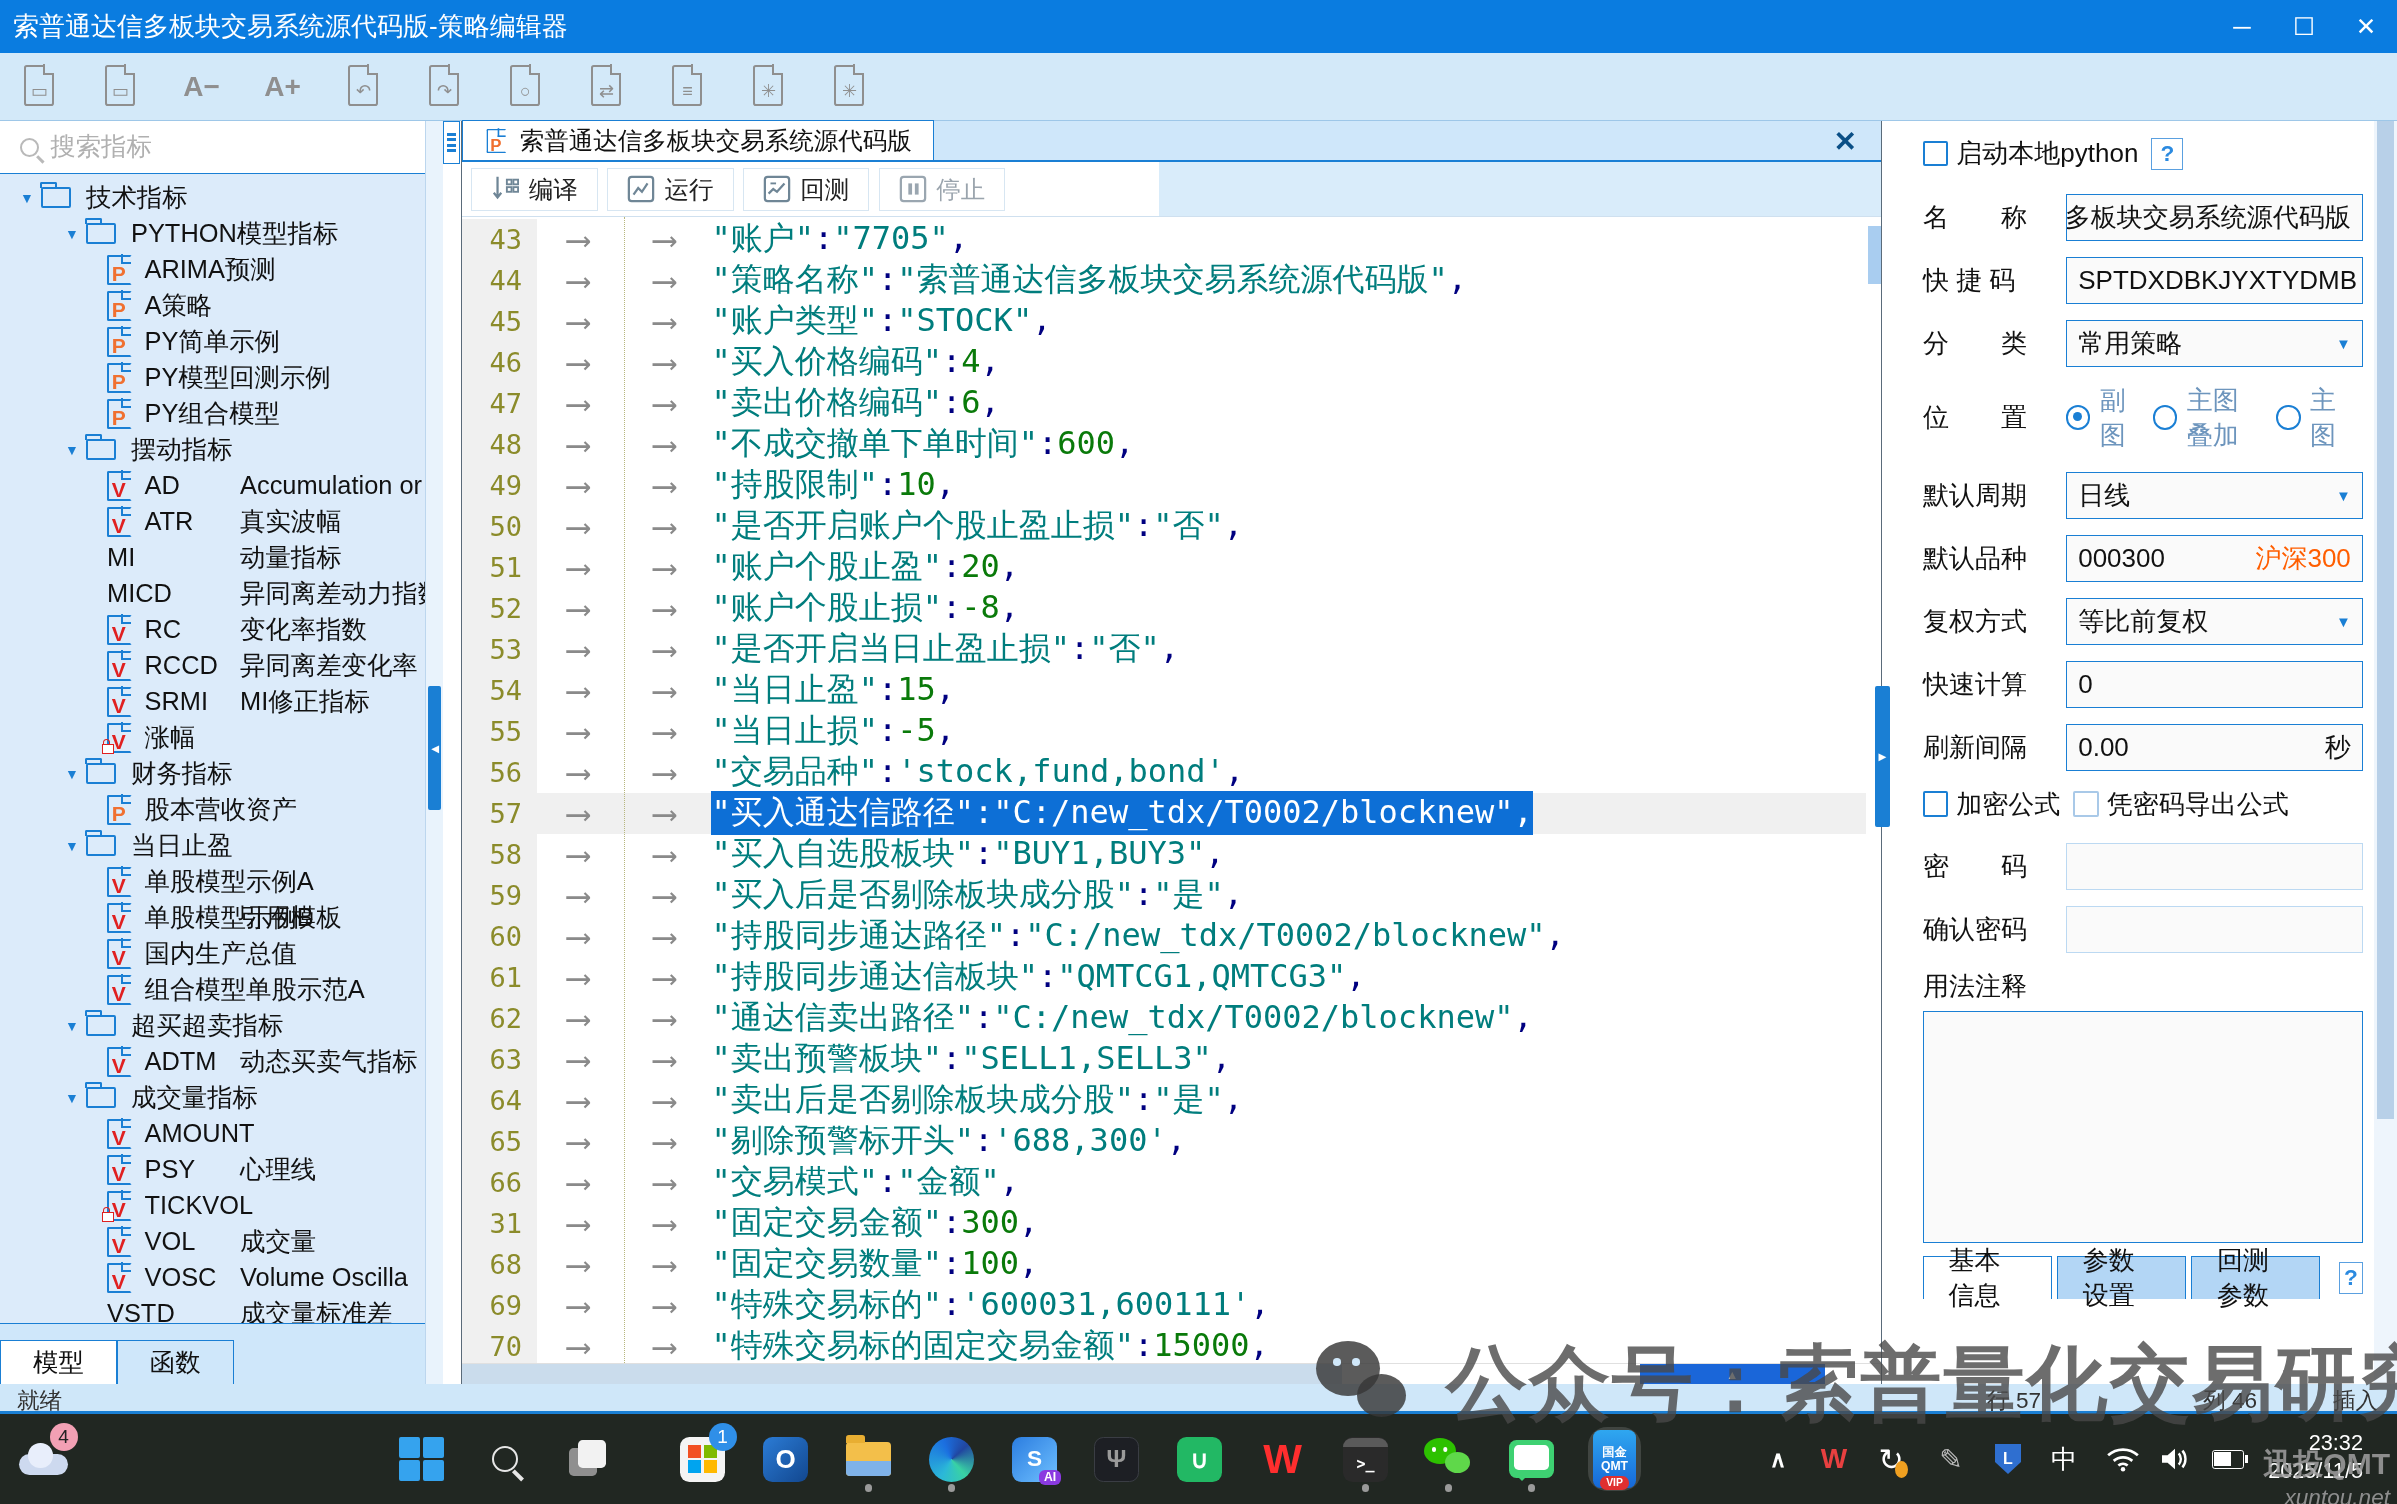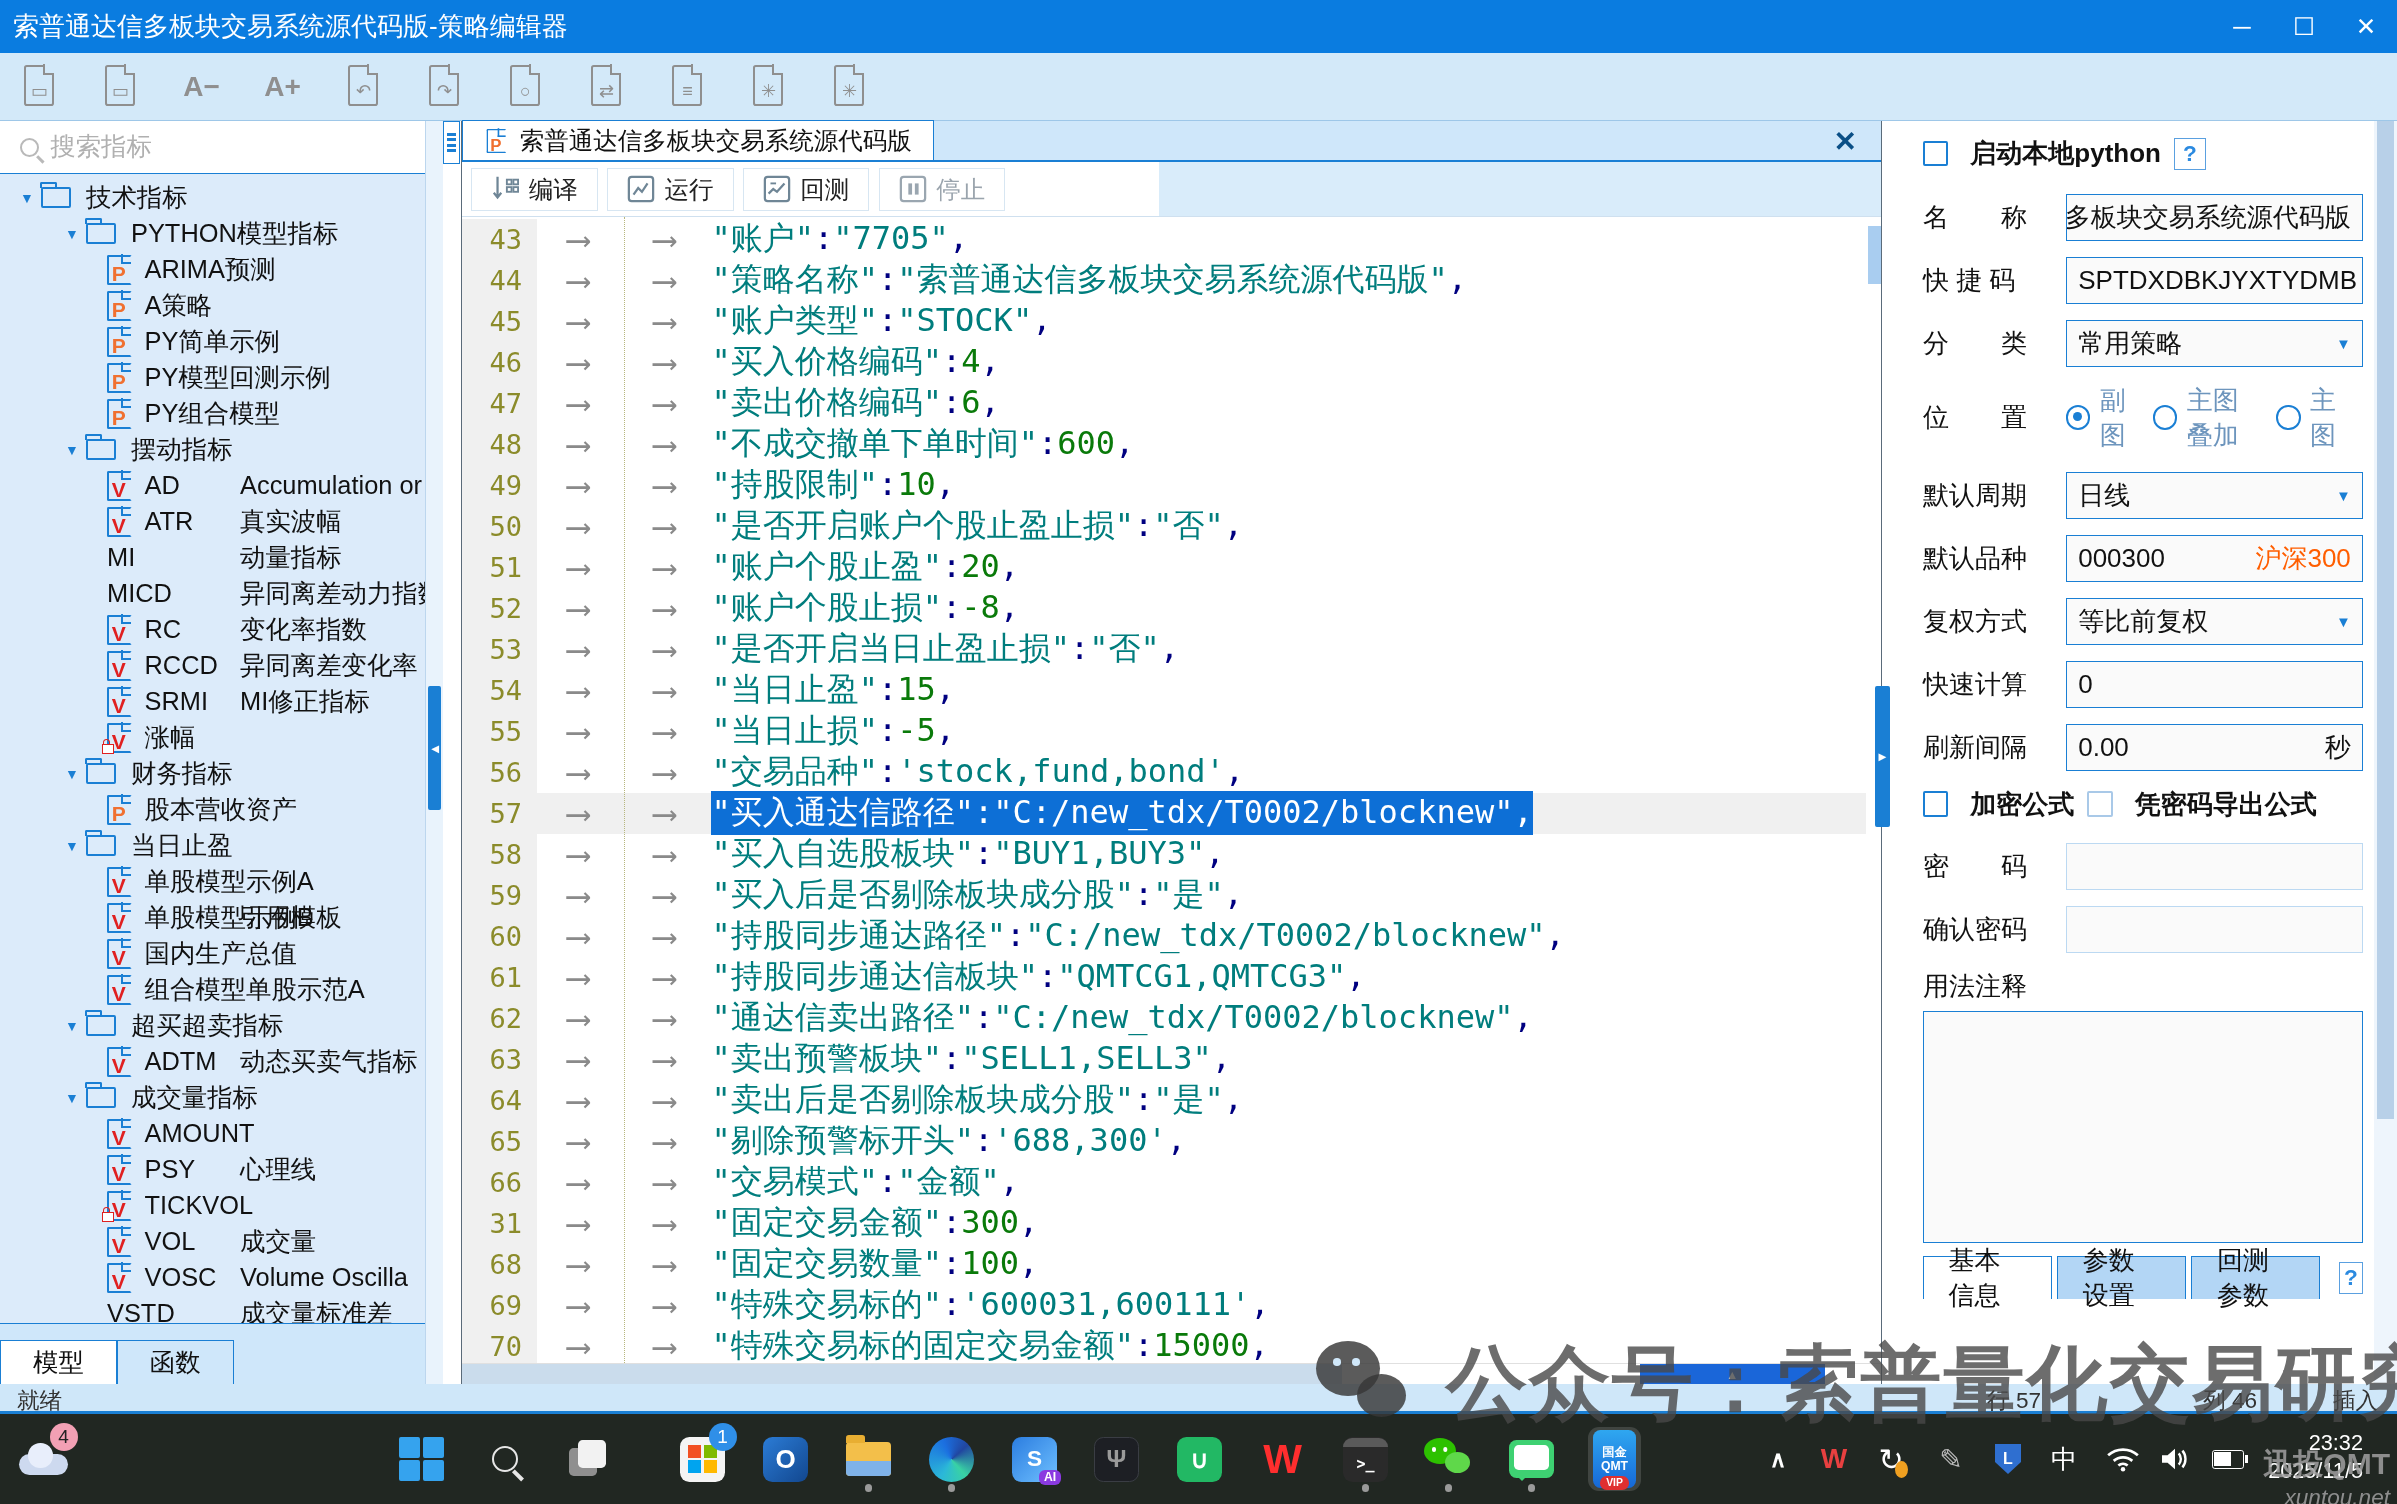--- a/index.html
+++ b/index.html
@@ -101,21 +101,21 @@
   .rprow { display:flex; align-items:center; margin-bottom:16px; flex:none; }
   .rplabel { width:143px; flex:none; font-size:26px; color:#111; }
   .rpinput { flex:1; height:47px; border:1.9px solid #1a7fd4; background:#fafafa; display:flex; align-items:center; padding:0 11.3px; font-size:26px; color:#111; overflow:hidden; white-space:nowrap; }
   .rpinput.soft { border-color:#bcd9f2; }
   .rpinput.clipleft { justify-content:flex-end; }
   .rpinput .grow { flex:1; }
   .rpinput .orange { color:#ff5e00; }
   .caretdn { color:#1a7fd4; font-size:15px; margin-left:7.5px; }
   .cb { width:25.4px; height:25.4px; border:2.8px solid #1a7fd4; border-radius:1.9px; background:#fff; flex:none; }
   .cb.soft { border-color:#a9c9e8; }
-  .cblabel { font-size:26px; color:#111; margin:0 13px 0 22px;font-weight:bold; }
+  .cblabel { font-size:26px; color:#111; margin:0 13px 0 8px; }
   .helpbox { width:32px; height:32px; border:1.9px solid #5aa0e0; color:#2b8ae0; font-size:22.6px; font-weight:bold; display:flex; align-items:center; justify-content:center; }
   .radio { width:24.5px; height:24.5px; border:2.8px solid #1a7fd4; border-radius:50%; position:relative; flex:none; }
   .radio.sel::after { content:""; position:absolute; left:4.7px; top:4.7px; width:9.4px; height:9.4px; border-radius:50%; background:#1a7fd4; }
   .radlbl { font-size:26px; color:#6d95bd; margin:0 17px 0 9.4px; }
   .usagebox { flex:none; height:232px; border:1.9px solid #1a7fd4; background:#fafafa; margin-bottom:9.4px; }
   .rptabs { flex:none; height:47px; display:flex; align-items:flex-end; gap:5.6px; }
   .rptab { height:43px; padding:0 24.5px; display:flex; align-items:center; font-size:26px; border:1.9px solid #1a7fd4; border-bottom:none; background:#b3d6f5; color:#111; }
   .rptab.active { background:#fff; }
   .rptabs .helpbox { margin-left:13px; margin-bottom:5.6px; }
 
@@ -157,21 +157,21 @@
   .edgeic { width:45px; height:45px; border-radius:50%; background:conic-gradient(from 210deg, #2bb8d8, #1b6fe0 35%, #2146a0 55%, #39d2a4 80%, #2bb8d8); }
   .wechatic { position:relative; width:49px; height:45px; }
   .wechatic .bub1 { position:absolute; left:0; top:1.9px; width:32px; height:26px; border-radius:50%; background:#2dc100; }
   .wechatic .bub2 { position:absolute; left:21px; top:15px; width:25.4px; height:21.7px; border-radius:50%; background:#5fd84a; }
   .wechatic .bub1::after { content:""; position:absolute; left:7.5px; top:8.5px; width:4.7px; height:4.7px; border-radius:50%; background:#fff; box-shadow:11.3px 0 0 #fff; }
   .chatic { position:relative; width:45px; height:38px; background:#3ed172; border-radius:7.5px; }
   .chatic i { position:absolute; left:4.7px; top:4.7px; right:4.7px; bottom:8.5px; background:#fff; border-radius:4.7px; }
   .chatic::after { content:""; position:absolute; left:7.5px; bottom:-7.5px; border:5.6px solid transparent; border-top-color:#3ed172; }
   .qmtic { width:43px; height:58px; border-radius:7.5px; background:linear-gradient(#2fa7f0,#1668d8); color:#fff; font-size:12.2px; font-weight:bold; display:flex; flex-direction:column; align-items:center; justify-content:center; line-height:14px; position:relative; }
   .qmtic .vip { position:absolute; bottom:-1.9px; background:#e03030; border-radius:6.6px; font-size:10.4px; padding:0 6.6px; }
-  .qmttile { background:rgba(255,255,255,.14); border-radius:11px; }
+  .qmttile { background:rgba(255,255,255,.14); border-radius:19px; }
   .trayic { position:absolute; top:13px; height:64px; display:flex; align-items:center; justify-content:center; color:#fff; }
   .shieldic { width:26px; height:30px; background:#2f6fd0; clip-path:polygon(0 0,100% 0,100% 60%,50% 100%,0 60%); display:flex; align-items:center; justify-content:center; color:#fff; font-size:16px; font-weight:bold; }
   .batic { position:relative; width:32px; height:19px; border:1.9px solid #fff; border-radius:2.8px; }
   .batic::after { content:""; position:absolute; right:-5.6px; top:4.7px; width:2.8px; height:7.5px; background:#fff; }
   .batic i { position:absolute; left:1.9px; top:1.9px; bottom:1.9px; width:17px; background:#fff; }
   .clock { position:absolute; top:15px; left:2252px; width:111px; color:#fff; font-size:21.7px; text-align:right; line-height:28px; }
 
   
   .wm-main { position:absolute; left:1316px; top:1330px; display:flex; align-items:center; gap:17px; z-index:50; pointer-events:none; }
   .wm-wx { position:relative; width:113px; height:94px; }

